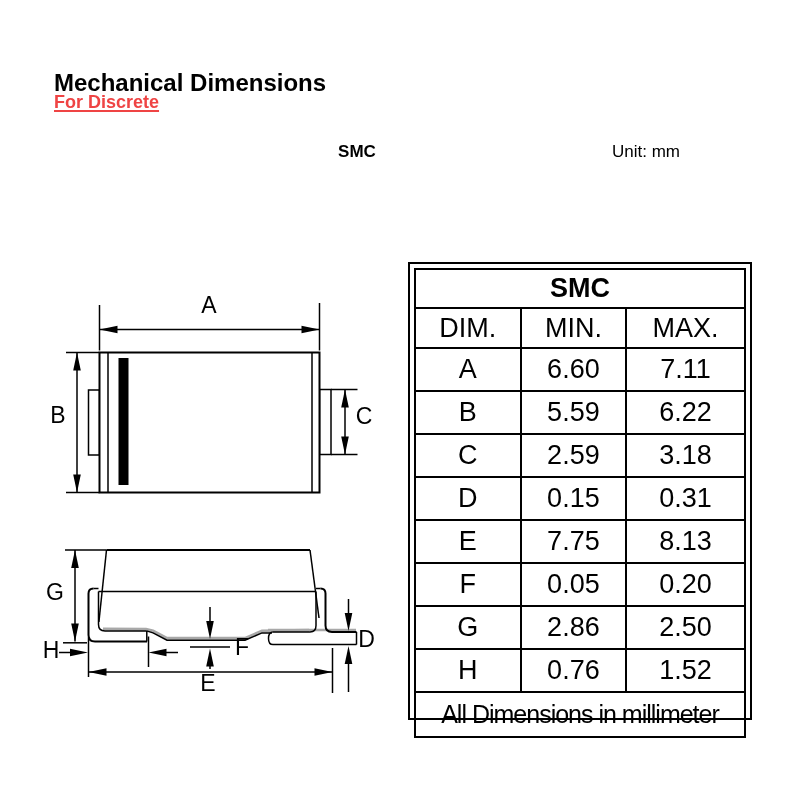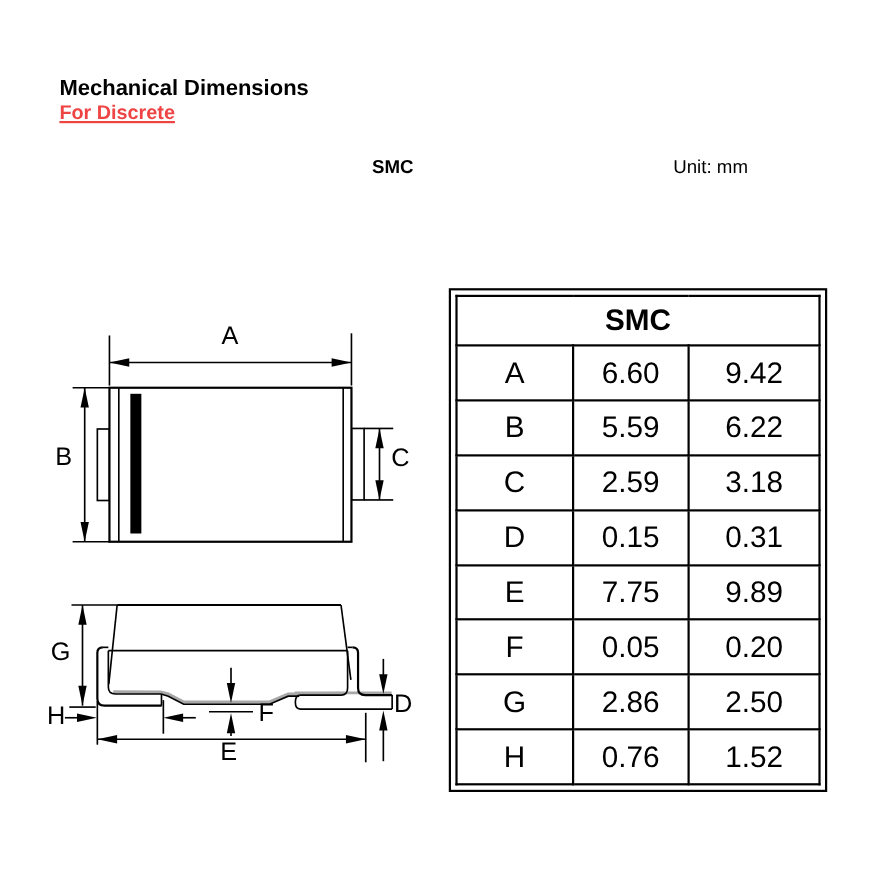--- a/index.html
+++ b/index.html
@@ -1,21 +1,21 @@
 <!DOCTYPE html>
 <html><head>
 <meta charset="utf-8">
 <style>
   html,body{margin:0;padding:0;}
   body{
     width:800px;height:800px;background:#ffffff;position:relative;
     font-family:"Liberation Sans",sans-serif;color:#000;overflow:hidden;
   }
   .abs{position:absolute;}
-  .doc-title{left:54px;top:69px;font-size:20px;font-weight:bold;letter-spacing:0px;}
+  .doc-title{left:54px;top:69px;font-size:24px;font-weight:bold;letter-spacing:0px;}
   .doc-subtitle{
     left:54px;top:92px;font-size:18px;font-weight:bold;color:#ef4444;
     text-decoration:underline;text-decoration-thickness:2px;text-underline-offset:2px;
     cursor:pointer;
   }
   .pkg-label{left:320px;top:142px;width:74px;text-align:center;font-size:17px;font-weight:bold;}
   .unit-label{left:612px;top:142px;font-size:17px;font-weight:normal;}
 
   svg.drawing{left:0;top:0;}
   svg.drawing text{font-family:"Liberation Sans",sans-serif;font-size:23px;fill:#000;}
@@ -161,55 +161,63 @@
   <table class="dims-table">
     <colgroup>
         <col style="width:32%">
         <col style="width:32%">
         <col style="width:36%">
       </colgroup>
     <tbody>
       <tr class="r-title">
         <td colspan="3">SMC</td>
       </tr>
+      <tr class="r-head">
+        <td>DIM.</td>
+        <td>MIN.</td>
+        <td>MAX.</td>
+      </tr>
       <tr class="r-data">
         <td>A</td>
         <td>6.60</td>
-        <td>9.42</td>
+        <td>7.11</td>
       </tr>
       <tr class="r-data">
         <td>B</td>
         <td>5.59</td>
         <td>6.22</td>
       </tr>
       <tr class="r-data">
         <td>C</td>
         <td>2.59</td>
         <td>3.18</td>
       </tr>
       <tr class="r-data">
         <td>D</td>
         <td>0.15</td>
         <td>0.31</td>
       </tr>
       <tr class="r-data">
         <td>E</td>
         <td>7.75</td>
-        <td>9.89</td>
+        <td>8.13</td>
       </tr>
       <tr class="r-data">
         <td>F</td>
         <td>0.05</td>
         <td>0.20</td>
       </tr>
       <tr class="r-data">
         <td>G</td>
         <td>2.86</td>
         <td>2.50</td>
       </tr>
       <tr class="r-data">
         <td>H</td>
         <td>0.76</td>
         <td>1.52</td>
       </tr>
+      <tr class="r-foot">
+        <td colspan="3">All Dimensions in millimeter</td>
+      </tr>
     </tbody>
   </table>
 </div>
 
 </body></html>

